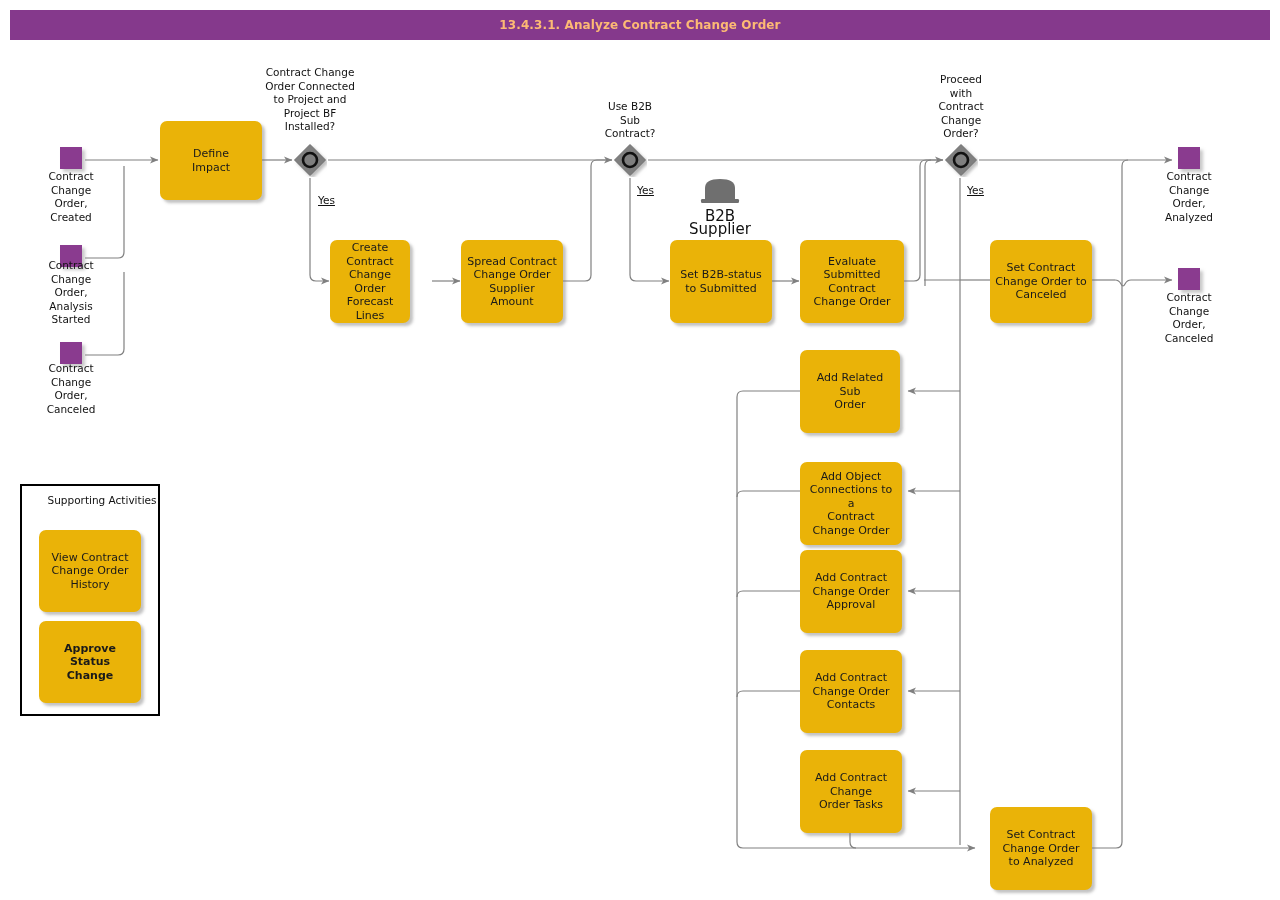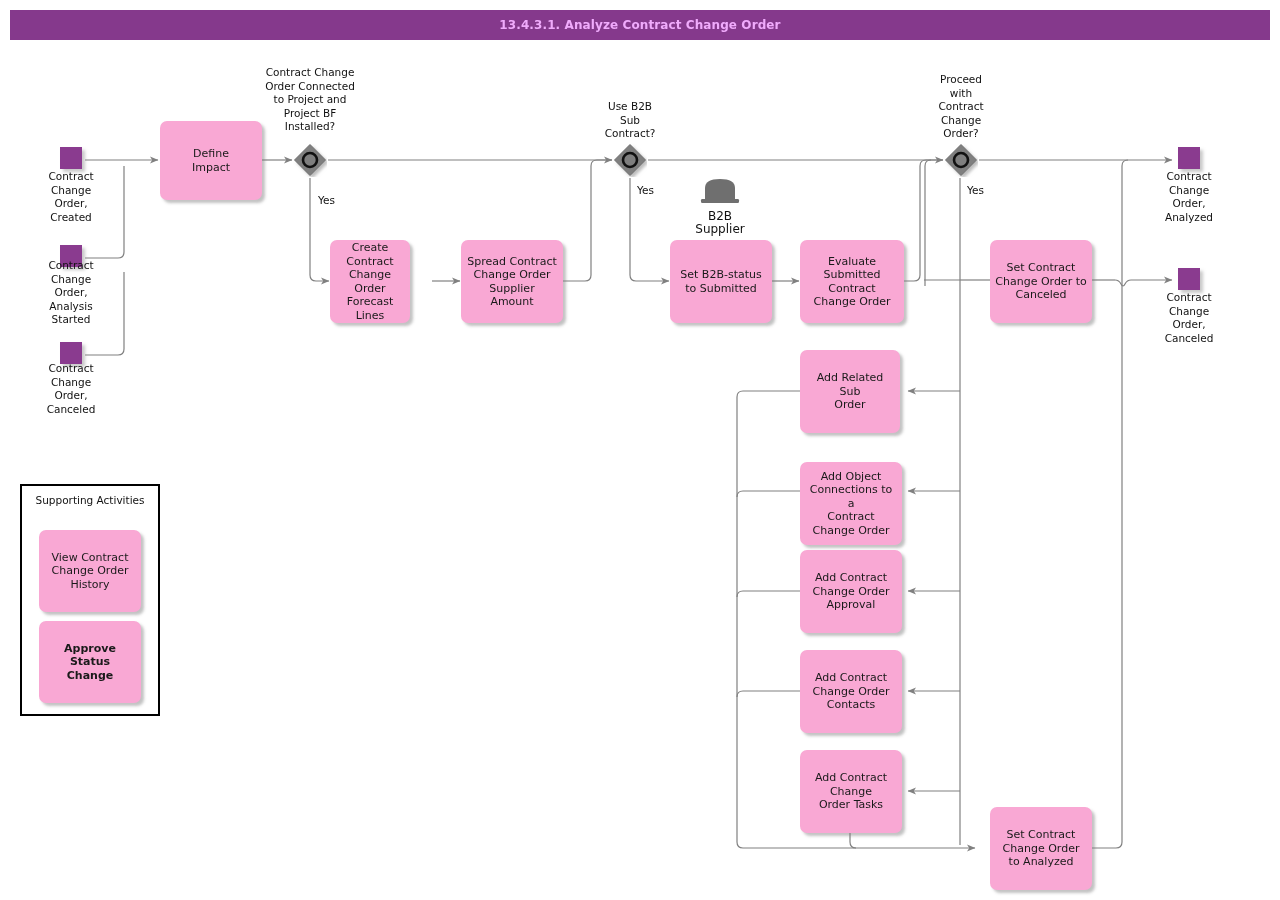--- a/index.html
+++ b/index.html
@@ -1,31 +1,31 @@
 <!DOCTYPE html>
 <html><head>
 <meta charset="utf-8">
 <style>
   html,body{margin:0;padding:0;background:#ffffff;}
   body{width:1280px;height:900px;font-family:"DejaVu Sans",sans-serif;}
   #stage{position:relative;width:1280px;height:900px;overflow:hidden;background:#fff;}
 
   .titlebar{
     position:absolute;left:10px;top:10px;width:1260px;height:30px;
-    background:#85398c;color:#f0abfc;
+    background:#85398c;color:#fdba74;
     font-family:"DejaVu Sans",sans-serif;font-weight:bold;font-size:12px;
     display:flex;align-items:center;justify-content:center;letter-spacing:.1px;
   }
 
   
   #edges{position:absolute;left:0;top:0;width:1280px;height:900px;}
 
   
   .task{
-    position:absolute;background:#f9a8d4;border-radius:7px;
+    position:absolute;background:#eab308;border-radius:7px;
     box-shadow:3px 3px 3px rgba(120,120,120,.45);
     display:flex;align-items:center;justify-content:center;text-align:center;
     color:#1a1a1a;font-family:"DejaVu Sans",sans-serif;font-size:11px;line-height:13.5px;
     padding:12px 5px;box-sizing:border-box;
   }
   .task span{display:block;}
 
   .event{
     position:absolute;width:22px;height:22px;background:#8a3b8f;
     box-shadow:3px 3px 3px rgba(150,150,150,.5);
@@ -35,34 +35,34 @@
     font-family:"DejaVu Sans",sans-serif;font-size:10.5px;line-height:13.5px;width:110px;
   }
 
   .gateway{position:absolute;width:34px;height:34px;}
   .gw-lbl{
     position:absolute;text-align:center;color:#111;
     font-family:"DejaVu Sans",sans-serif;font-size:10.5px;line-height:13.5px;width:130px;
   }
   .flow-lbl{
     position:absolute;color:#111;font-family:"DejaVu Sans",sans-serif;font-size:10.5px;
-    line-height:12px;white-space:nowrap;
+    line-height:12px;white-space:nowrap;text-decoration:underline;
   }
 
   .pool{position:absolute;width:110px;text-align:center;}
   .pool-label{
-    color:#111;font-family:"DejaVu Sans",sans-serif;font-size:12px;line-height:13px;margin-top:2px;
+    color:#111;font-family:"DejaVu Sans",sans-serif;font-size:15px;line-height:13px;margin-top:2px;
   }
 
   .support-box{
     position:absolute;border:2px solid #000;background:#fff;box-sizing:border-box;
   }
   .support-title{
     position:absolute;color:#111;font-family:"DejaVu Sans",sans-serif;font-size:10.5px;
-    text-align:center;width:140px;
+    text-align:center;width:140px;padding-left:12px;
   }
 </style>
 </head>
 <body>
 
 <div id="stage">
 
   <div class="titlebar">13.4.3.1. Analyze Contract Change Order</div>
 
   <svg id="edges" viewBox="0 0 1280 900">

